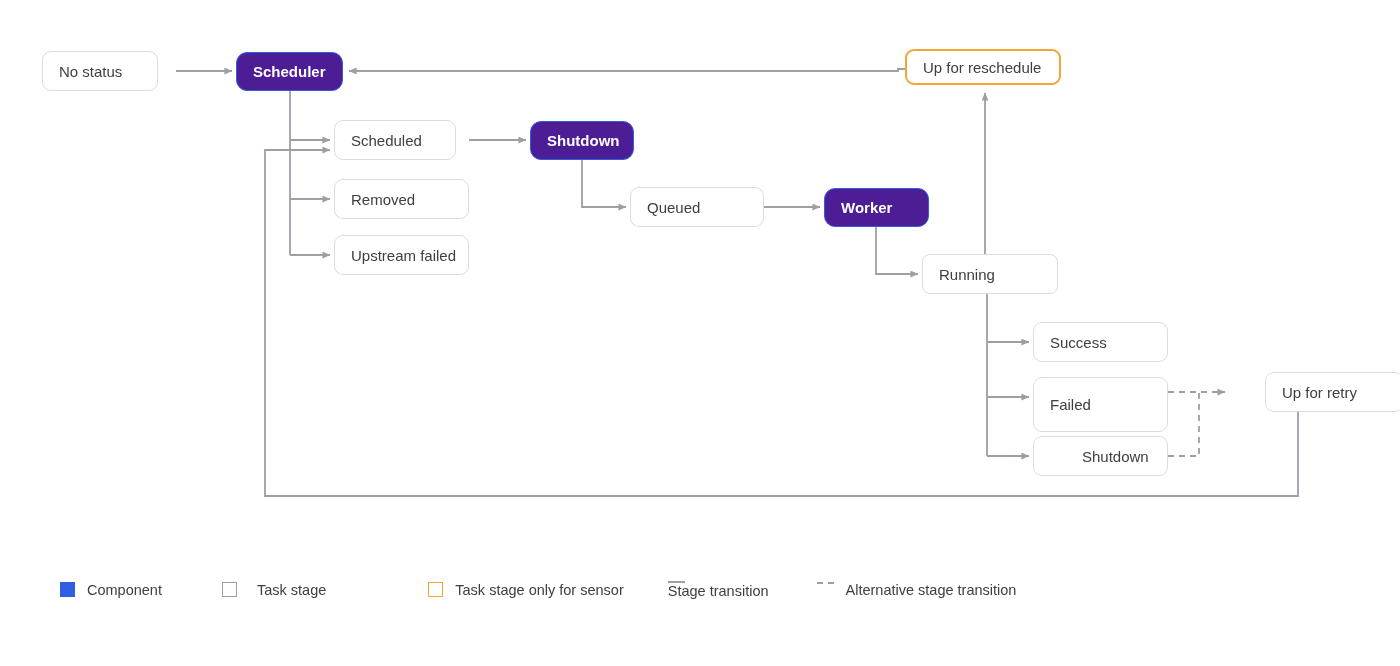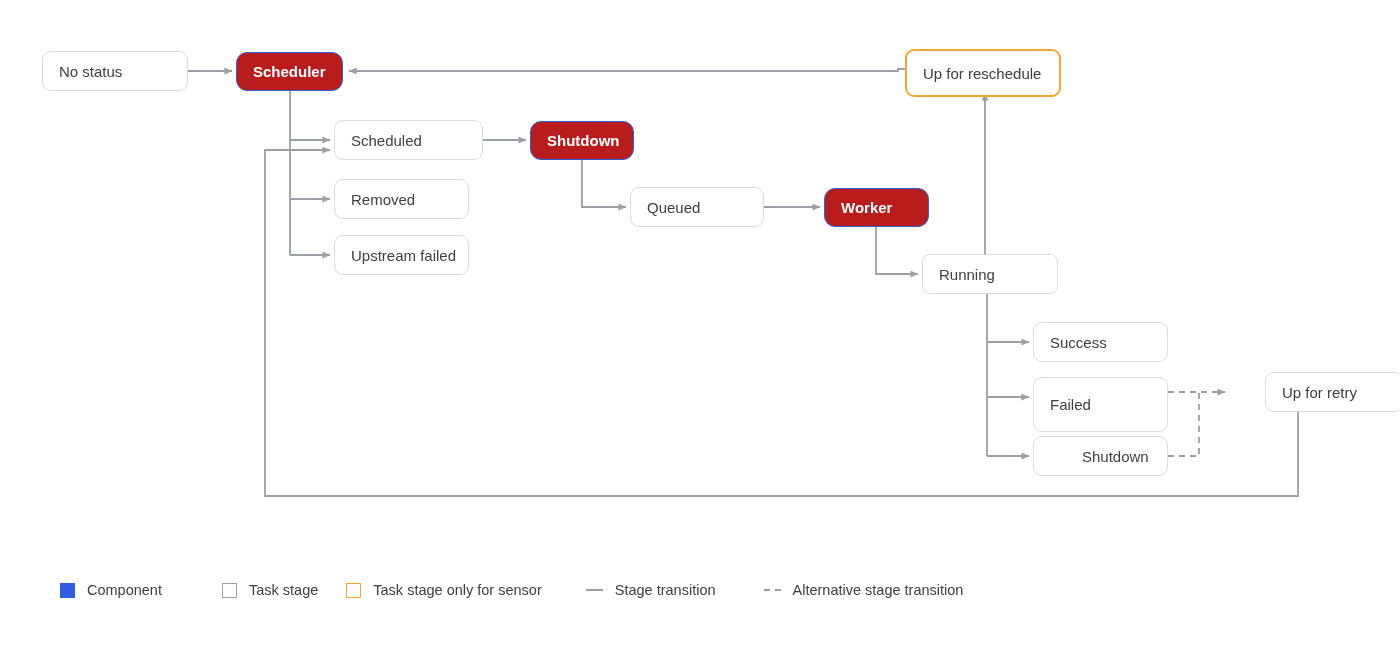--- a/index.html
+++ b/index.html
@@ -39,37 +39,37 @@
     background: #ffffff;
     border: 1px solid #dadce0;
     color: #3c4043;
   }
   .node.sensor {
     background: #ffffff;
     border: 2px solid #f3a536;
     color: #3c4043;
   }
   .node.component {
-    background: #b91c1c;
+    background: #4c1d95;
     border: 1px solid #2f5fe0;
     color: #ffffff;
     font-weight: bold;
     border-radius: 11px;
   }
   #legend {
     position: absolute;
     left: 60px;
     top: 575px;
     display: flex;
     align-items: center;
     height: 30px;
   }
   .legend-item {
     display: flex;
-    align-items: center;
+    align-items: flex-start;
     font-size: 14.5px;
     color: #3c4043;
     white-space: nowrap;
   }
   .legend-swatch {
     width: 15px;
     height: 15px;
     box-sizing: border-box;
     margin-right: 12px;
     flex: none;
@@ -132,30 +132,30 @@
       <path d="M987,456 L1029,456" marker-end="url(#arrow)"></path>
 
       <path stroke-dasharray="6 5" d="M1168,392 L1225,392" marker-end="url(#arrowd)"></path>
 
       <path stroke-dasharray="6 5" d="M1168,456 L1199,456 L1199,392"></path>
 
       <path d="M1298,412 L1298,496 L265,496 L265,150 L330,150" marker-end="url(#arrow)"></path>
     </g>
   </svg>
 
-  <div class="node stage" style="left:42px;top:51px;width:146px;height:40px;">
+  <div class="node stage" style="left:42px;top:51px;width:116px;height:40px;">
     <span>No status</span>
   </div>
   <div class="node component" style="left:236px;top:52px;width:107px;height:39px;">
     <span>Scheduler</span>
   </div>
-  <div class="node sensor" style="left:905px;top:49px;width:156px;height:48px;">
+  <div class="node sensor" style="left:905px;top:49px;width:156px;height:36px;">
     <span>Up for reschedule</span>
   </div>
-  <div class="node stage" style="left:334px;top:120px;width:149px;height:40px;border-radius:9px;">
+  <div class="node stage" style="left:334px;top:120px;width:122px;height:40px;border-radius:9px;">
     <span>Scheduled</span>
   </div>
   <div class="node component" style="left:530px;top:121px;width:104px;height:39px;">
     <span>Shutdown</span>
   </div>
   <div class="node stage" style="left:334px;top:179px;width:135px;height:40px;">
     <span>Removed</span>
   </div>
   <div class="node stage" style="left:630px;top:187px;width:134px;height:40px;">
     <span>Queued</span>
@@ -180,29 +180,29 @@
   </div>
   <div class="node stage" style="left:1033px;top:436px;width:135px;height:40px;padding-left:48px;">
     <span>Shutdown</span>
   </div>
 
   <div id="legend">
     <div class="legend-item" style="margin-right:60px;">
       <span class="legend-swatch sw-component"></span>
       <span>Component</span>
     </div>
-    <div class="legend-item" style="margin-right:28px;">
+    <div class="legend-item" style="margin-right:58px;gap:8px;">
       <span class="legend-swatch sw-stage"></span>
       <span>Task stage</span>
     </div>
-    <div class="legend-item" style="margin-right:44px;">
+    <div class="legend-item" style="margin-right:44px;margin-left:44px;">
       <span class="legend-swatch sw-sensor"></span>
       <span>Task stage only for sensor</span>
     </div>
-    <div class="legend-item" style="margin-right:48px;">
+    <div class="legend-item" style="margin-right:48px;flex-direction:column;">
       <span class="legend-line"></span>
       <span>Stage transition</span>
     </div>
     <div class="legend-item">
       <span class="legend-line dashed"></span>
       <span>Alternative stage transition</span>
     </div>
   </div>
 
 </div>

